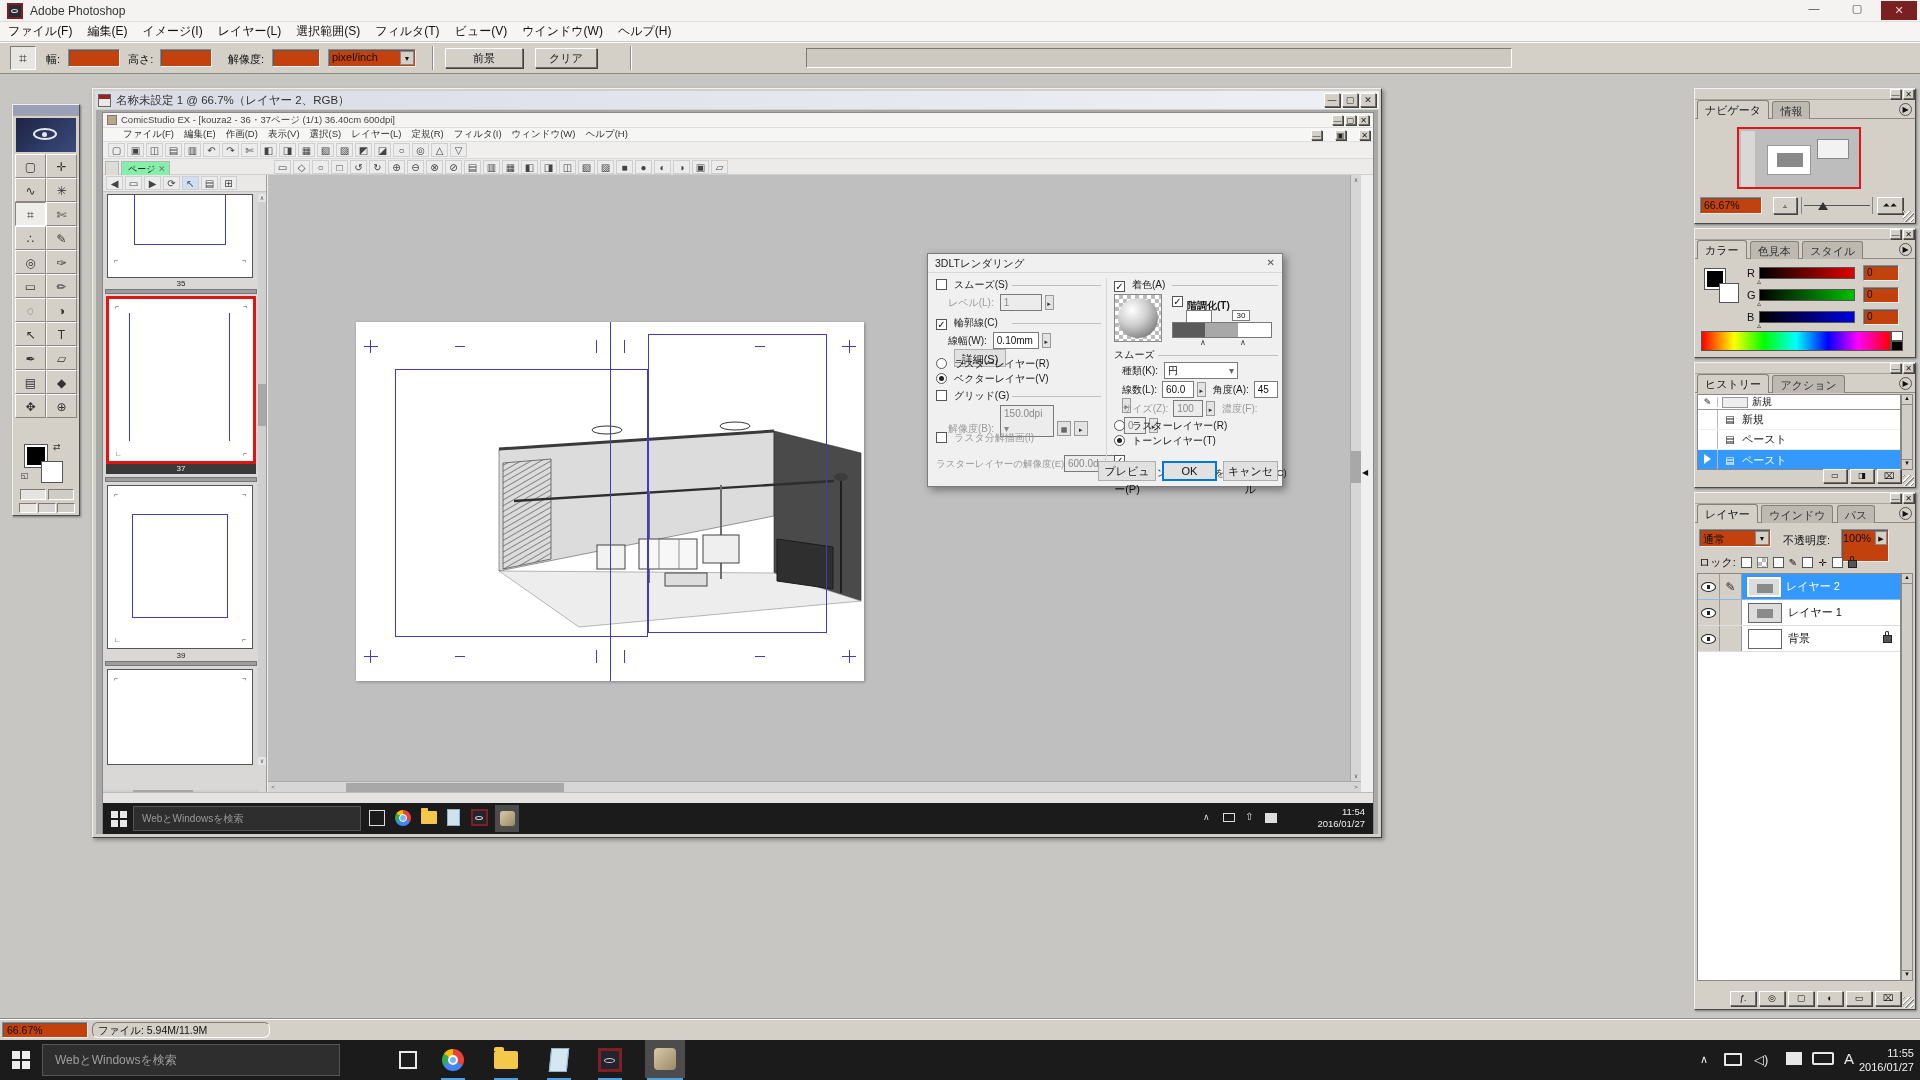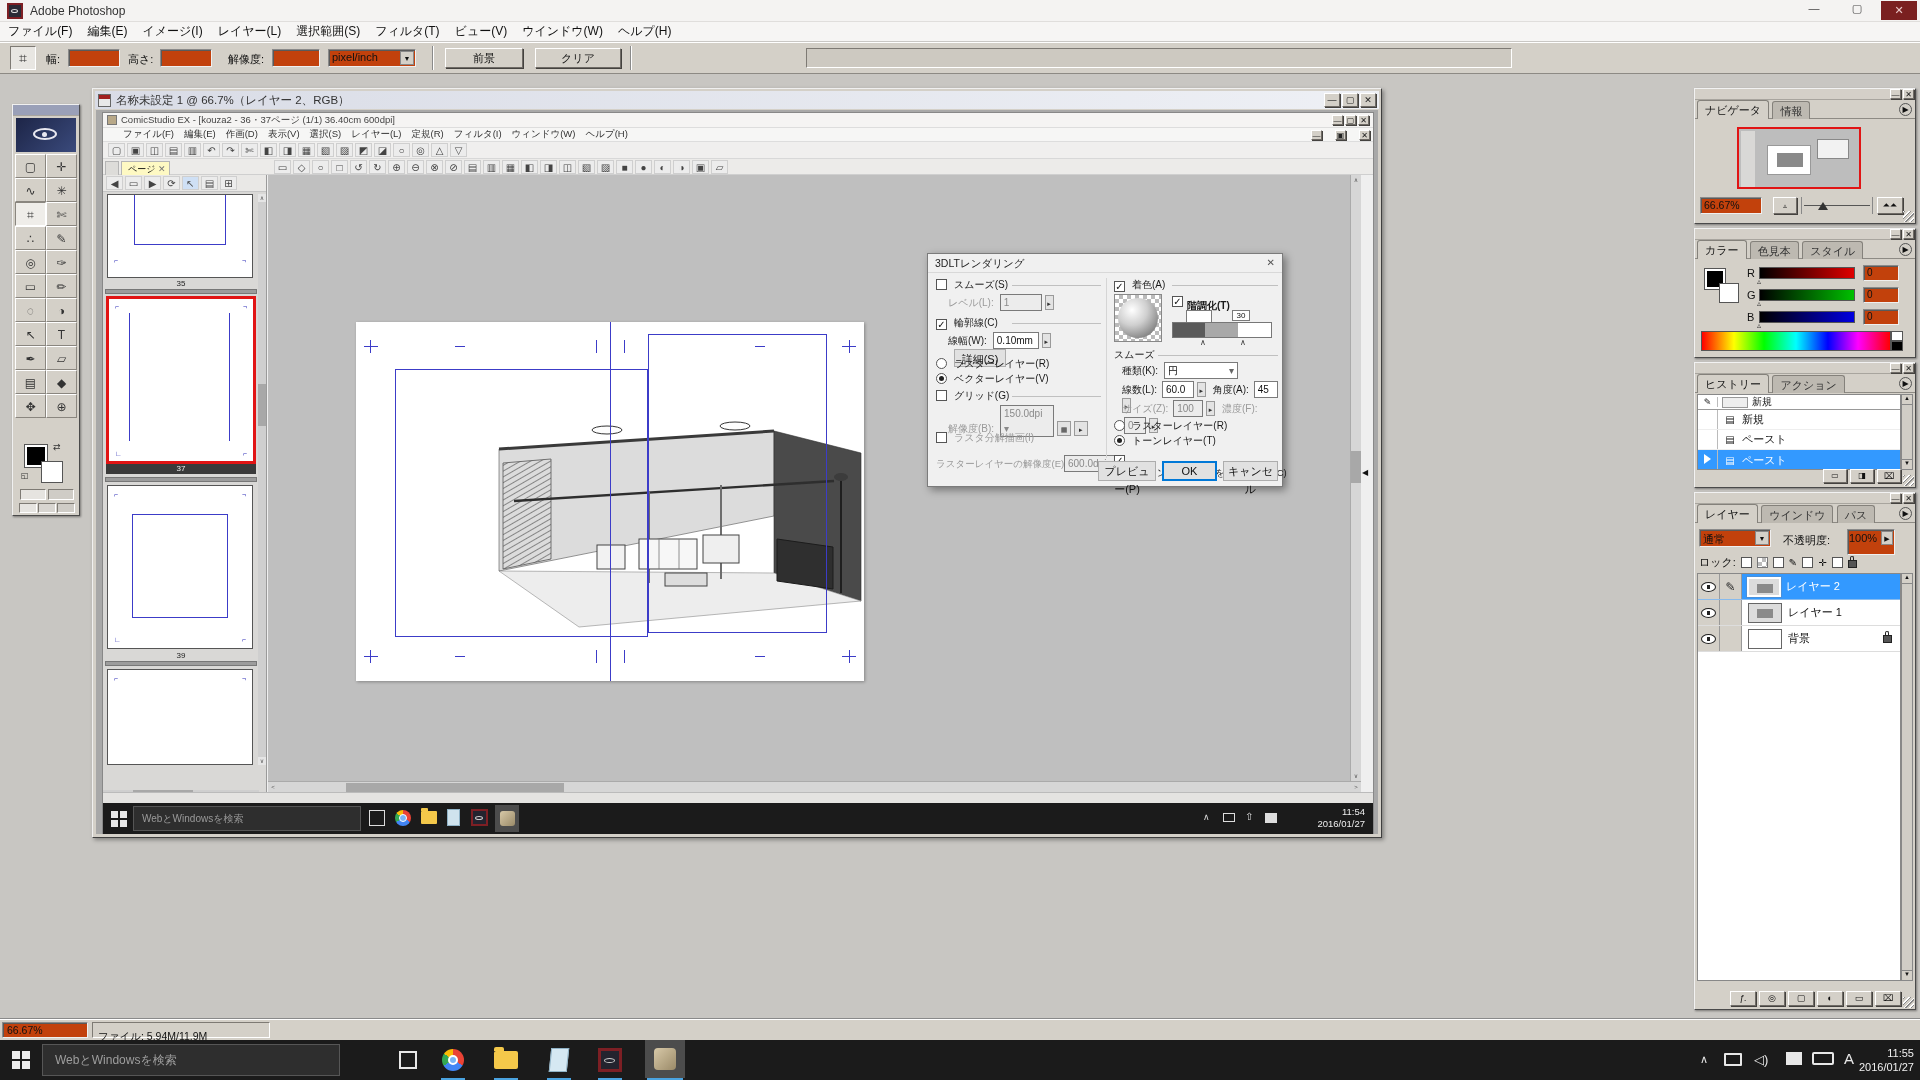--- a/index.html
+++ b/index.html
@@ -83,21 +83,21 @@
     <span class="abs" style="left:128px;top:10px;font-size:11px;">高さ:</span>
     <div class="abs sunk" style="left:160px;top:7px;width:52px;height:18px;"><span></span></div>
     <span class="abs" style="left:228px;top:10px;font-size:11px;">解像度:</span>
     <div class="abs sunk" style="left:272px;top:7px;width:48px;height:18px;"></div>
     <div class="abs sunk" style="left:328px;top:7px;width:88px;height:18px;font-size:11px;padding:1px 3px;">
       <span>pixel/inch</span>
       <span class="abs" style="right:1px;top:1px;width:14px;height:14px;background:#d4d0c8;border:1px solid #888;font-size:7px;text-align:center;line-height:13px;">▼</span>
     </div>
     <div class="abs" style="left:432px;top:4px;width:2px;height:24px;border-left:1px solid #8a8a8a;border-right:1px solid #fff;"></div>
     <div class="abs btn" style="left:445px;top:6px;width:78px;height:20px;font-size:11px;line-height:18px;"><span>前景</span></div>
-    <div class="abs btn" style="left:535px;top:6px;width:86px;height:20px;font-size:11px;line-height:18px;font-family:Liberation Serif, serif;"><span>クリア</span></div>
+    <div class="abs btn" style="left:535px;top:6px;width:62px;height:20px;font-size:11px;line-height:18px;font-family:Liberation Serif, serif;"><span>クリア</span></div>
     <div class="abs" style="left:630px;top:4px;width:2px;height:24px;border-left:1px solid #8a8a8a;border-right:1px solid #fff;"></div>
     <div class="abs bi" style="left:806px;top:6px;width:706px;height:20px;background:#cdc9c1;"></div>
   </div>
 
   <div class="abs" style="left:12px;top:104px;width:68px;height:412px;background:#d4d0c8;border:1px solid;border-color:#f0f0f0 #4a4a4a #4a4a4a #f0f0f0;box-shadow:1px 1px 2px rgba(0,0,0,.4);">
     <div class="pstrip" style="background:#9aa0b8;"></div>
     <div style="margin:2px 3px;height:34px;background:linear-gradient(135deg,#1d2547,#3a4a7c);position:relative;">
       <div class="abs" style="left:17px;top:10px;width:24px;height:12px;border:2px solid #e8e8f0;border-radius:50%;"></div>
       <div class="abs" style="left:26px;top:14px;width:5px;height:5px;background:#e8e8f0;border-radius:50%;"></div>
     </div>
@@ -181,21 +181,21 @@
           <span style="flex:1"></span>
           <span class="wbtn mini" style="margin-right:1px;">—</span>
           <span class="wbtn mini" style="margin-right:1px;">▣</span>
           <span class="wbtn mini" style="margin-right:3px;">✕</span>
         </div>
 
         <div class="abs" style="left:0;top:29px;width:1270px;height:17px;background:#f0efee;border-bottom:1px solid #d8d8d8;padding-left:4px;"><span class="ticn">▢</span><span class="ticn">▣</span><span class="ticn">◫</span><span class="ticn">▤</span><span class="ticn">▥</span><span class="ticn">↶</span><span class="ticn">↷</span><span class="ticn">✄</span><span class="ticn">◧</span><span class="ticn">◨</span><span class="ticn">▦</span><span class="ticn">▧</span><span class="ticn">▨</span><span class="ticn">◩</span><span class="ticn">◪</span><span class="ticn">○</span><span class="ticn">◎</span><span class="ticn">△</span><span class="ticn">▽</span></div>
 
         <div class="abs" style="left:0;top:46px;width:1270px;height:16px;background:#ecebe9;border-bottom:1px solid #cfcfcf;">
           <span style="position:absolute;left:2px;top:2px;width:14px;height:14px;background:#dddcd9;border:1px solid #b5b5b5;border-bottom:none;"></span>
-          <span style="position:absolute;left:18px;top:2px;height:14px;background:#fef9c3;border:1px solid #b5b5b5;border-bottom:none;font-size:9px;padding:1px 4px 0 6px;">
+          <span style="position:absolute;left:18px;top:2px;height:14px;background:#86efac;border:1px solid #b5b5b5;border-bottom:none;font-size:9px;padding:1px 4px 0 6px;">
             <span>ページ</span>
             <span style="color:#777;">✕</span>
           </span>
           <span class="abs" style="left:170px;top:0;"><span class="ticn">▭</span><span class="ticn">◇</span><span class="ticn">○</span><span class="ticn">□</span><span class="ticn">↺</span><span class="ticn">↻</span><span class="ticn">⊕</span><span class="ticn">⊖</span><span class="ticn">⊗</span><span class="ticn">⊘</span><span class="ticn">▤</span><span class="ticn">▥</span><span class="ticn">▦</span><span class="ticn">◧</span><span class="ticn">◨</span><span class="ticn">◫</span><span class="ticn">▧</span><span class="ticn">▨</span><span class="ticn">■</span><span class="ticn">●</span><span class="ticn">◐</span><span class="ticn">◑</span><span class="ticn">▣</span><span class="ticn">▱</span></span>
         </div>
 
         <div class="abs" style="left:0;top:62px;width:164px;height:630px;background:#d9d8d6;border-right:1px solid #9a9a9a;">
           <div style="height:17px;background:#e9e8e6;border-bottom:1px solid #c5c5c5;padding-left:2px;"><span class="ticn">◀</span><span class="ticn">▭</span><span class="ticn">▶</span><span class="ticn">⟳</span><span class="ticn" style="background: rgb(207, 224, 245);">↖</span><span class="ticn">▤</span><span class="ticn">⊞</span></div>
 
           <div class="abs" style="left:4px;top:19px;width:146px;height:84px;background:#fff;border:1px solid #555;overflow:hidden;">
@@ -585,21 +585,21 @@
       <span class="ptab off">ウインドウ</span>
       <span class="ptab off">パス</span>
       <span class="parrow">▶</span>
     </div>
     <div class="abs" style="left:4px;top:36px;width:214px;height:20px;">
       <span class="sunk" style="position:absolute;left:0;top:0;width:72px;height:18px;font-size:11px;padding:2px 3px;">
         <span>通常</span>
         <span style="position:absolute;right:1px;top:1px;width:14px;height:14px;background:#d4d0c8;border:1px solid #888;font-size:7px;text-align:center;line-height:13px;">▼</span>
       </span>
       <span style="position:absolute;left:84px;top:4px;font-size:11px;">不透明度:</span>
-      <span class="sunk" style="position:absolute;left:148px;top:0;width:48px;height:26px;font-size:11px;padding:2px 1px;">
+      <span class="sunk" style="position:absolute;left:142px;top:0;width:48px;height:33px;font-size:11px;padding:2px 1px;">
         <span>100%</span>
         <span style="position:absolute;right:1px;top:1px;width:12px;height:14px;font-size:7px;text-align:center;line-height:13px;background:#d4d0c8;border:1px solid #888;">▶</span>
       </span>
     </div>
     <div class="abs" style="left:4px;top:60px;width:214px;height:18px;display:flex;align-items:center;gap:5px;">
       <span style="font-size:11px;">ロック:</span>
       <span class="chk"></span>
         <span class="checker" style="width:11px;height:11px;display:inline-block;border:1px solid #777;"></span>
       <span class="chk"></span>
         <span style="font-size:10px;">✎</span>
@@ -653,21 +653,21 @@
       <span class="btn" style="width:26px;height:15px;font-size:9px;line-height:13px;">▢</span>
       <span class="btn" style="width:26px;height:15px;font-size:9px;line-height:13px;">◐</span>
       <span class="btn" style="width:26px;height:15px;font-size:9px;line-height:13px;">▭</span>
       <span class="btn" style="width:26px;height:15px;font-size:9px;line-height:13px;">⌧</span>
     </div>
     <div class="abs grip" style="right:1px;bottom:1px;width:11px;height:11px;"></div>
   </div>
 
   <div class="abs g" style="left:0;top:1019px;width:1920px;height:21px;border-top:1px solid #fff;box-shadow:0 -1px 0 #8a8a8a;">
     <div class="abs sunk" style="left:2px;top:2px;width:86px;height:16px;font-size:10.5px;padding:1px 4px;"><span>66.67%</span></div>
-    <div class="abs bi" style="left:92px;top:2px;width:178px;height:16px;font-size:10.5px;padding:7px 5px;background:#d4d0c8;"><span>ファイル: 5.94M/11.9M</span></div>
+    <div class="abs bi" style="left:92px;top:2px;width:178px;height:16px;font-size:10.5px;padding:1px 5px;background:#d4d0c8;border-radius:6px;"><span>ファイル: 5.94M/11.9M</span></div>
   </div>
 
   <div class="abs" style="left:0;top:1040px;width:1920px;height:40px;background:#1b1b1b;">
     <div class="abs" style="left:12px;top:11px;width:18px;height:18px;display:grid;grid-template-columns:8px 8px;grid-gap:2px;">
       <span style="background:#ececec;height:8px;"></span>
         <span style="background:#ececec;height:8px;"></span>
       <span style="background:#ececec;height:8px;"></span>
         <span style="background:#ececec;height:8px;"></span>
     </div>
     <div class="abs" style="left:42px;top:4px;width:298px;height:32px;background:#2e2e2e;border:1px solid #565656;color:#9e9e9e;font-size:12px;line-height:30px;padding-left:12px;">

